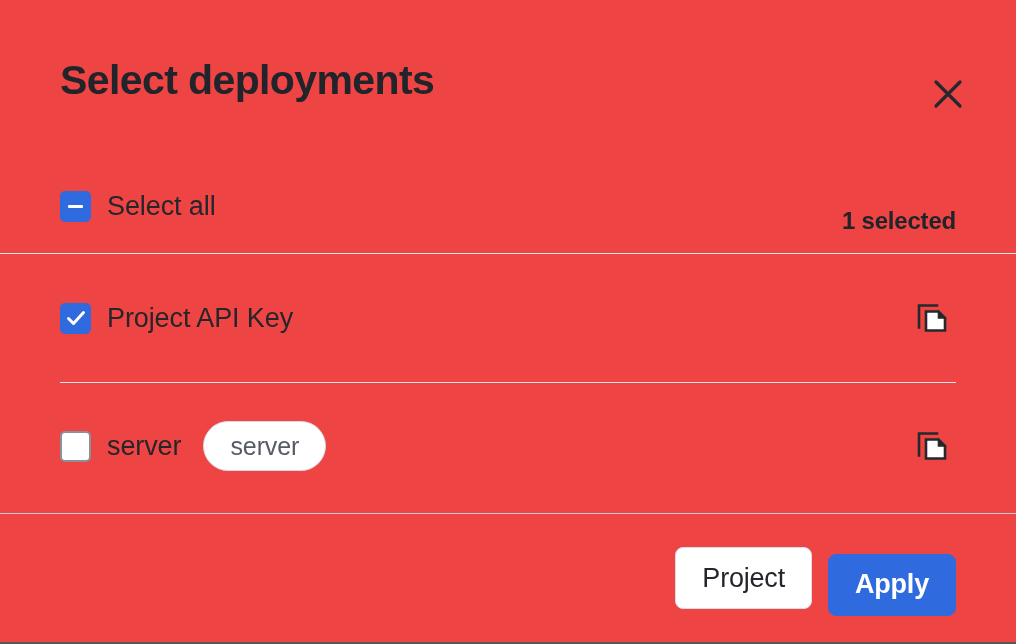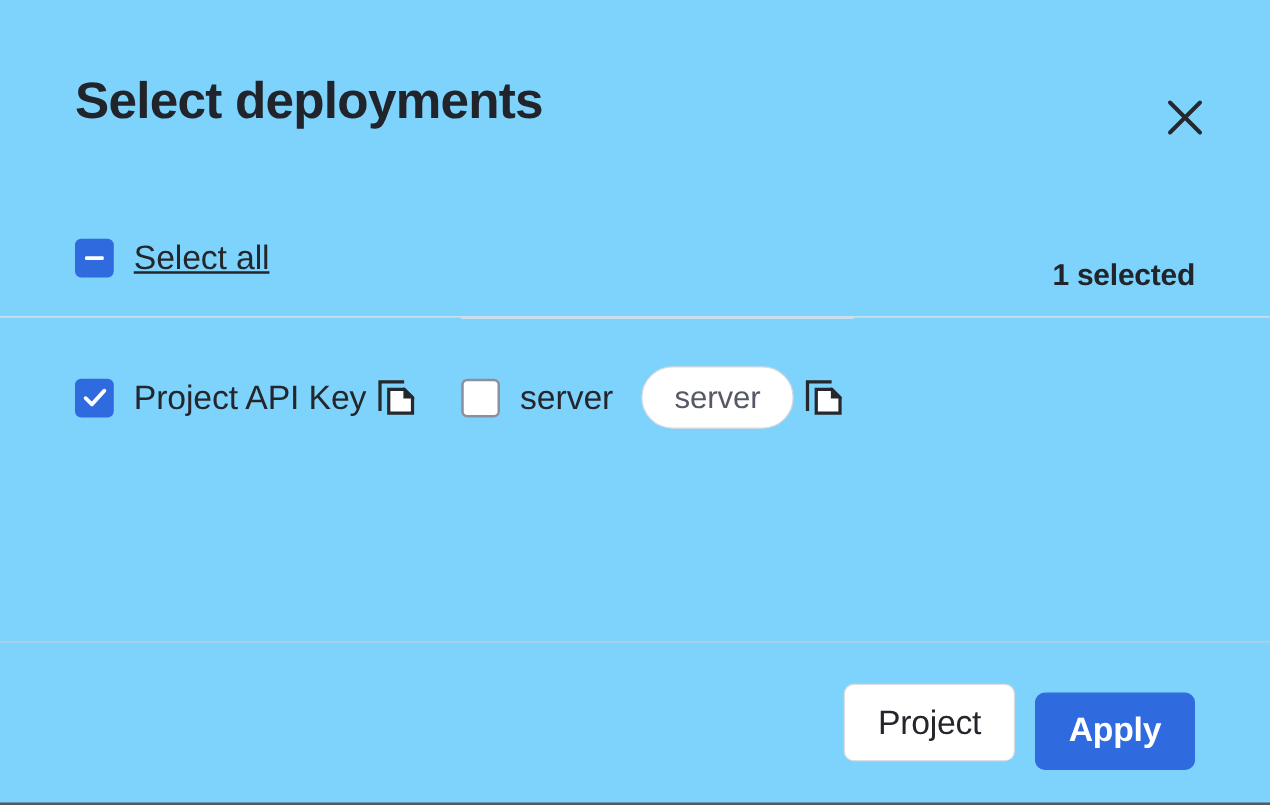--- a/index.html
+++ b/index.html
@@ -13,21 +13,21 @@
     height: 644px;
     font-family: "Liberation Sans", sans-serif;
     color: #1f2125;
     overflow: hidden;
   }
 
   .dialog {
     position: relative;
     width: 1016px;
     height: 644px;
-    background: #7dd3fc;
+    background: #ef4444;
     display: flex;
     flex-direction: column;
     border-bottom: 2px solid #56585c;
   }
 
   
   .dialog-header {
     position: relative;
     padding: 58px 60px 0 60px;
     height: 160px;
@@ -73,21 +73,20 @@
     display: flex;
     align-items: center;
     gap: 16px;
     flex: 1 1 auto;
   }
   .select-all-label {
     font-size: 27px;
     color: #24262b;
     letter-spacing: -0.1px;
     line-height: 1;
-    text-decoration: underline;
   }
   .selected-count {
     font-size: 24px;
     font-weight: bold;
     color: #21242a;
     letter-spacing: -0.2px;
     white-space: nowrap;
     margin-top: 28px;
   }
 
@@ -117,24 +116,23 @@
     height: 3px;
     background: #ffffff;
     border-radius: 1px;
   }
   .checkbox svg { display: block; }
 
   
   .list-area {
     flex: 1 1 auto;
     display: flex;
-    flex-direction: row;
+    flex-direction: column;
     padding: 0 60px;
     border-bottom: 1px solid #c9ccd2;
-    gap: 28px;
   }
   .deployment-row {
     height: 128px;
     display: flex;
     align-items: center;
     position: relative;
   }
   .deployment-row + .deployment-row::before {
     content: "";
     position: absolute;

